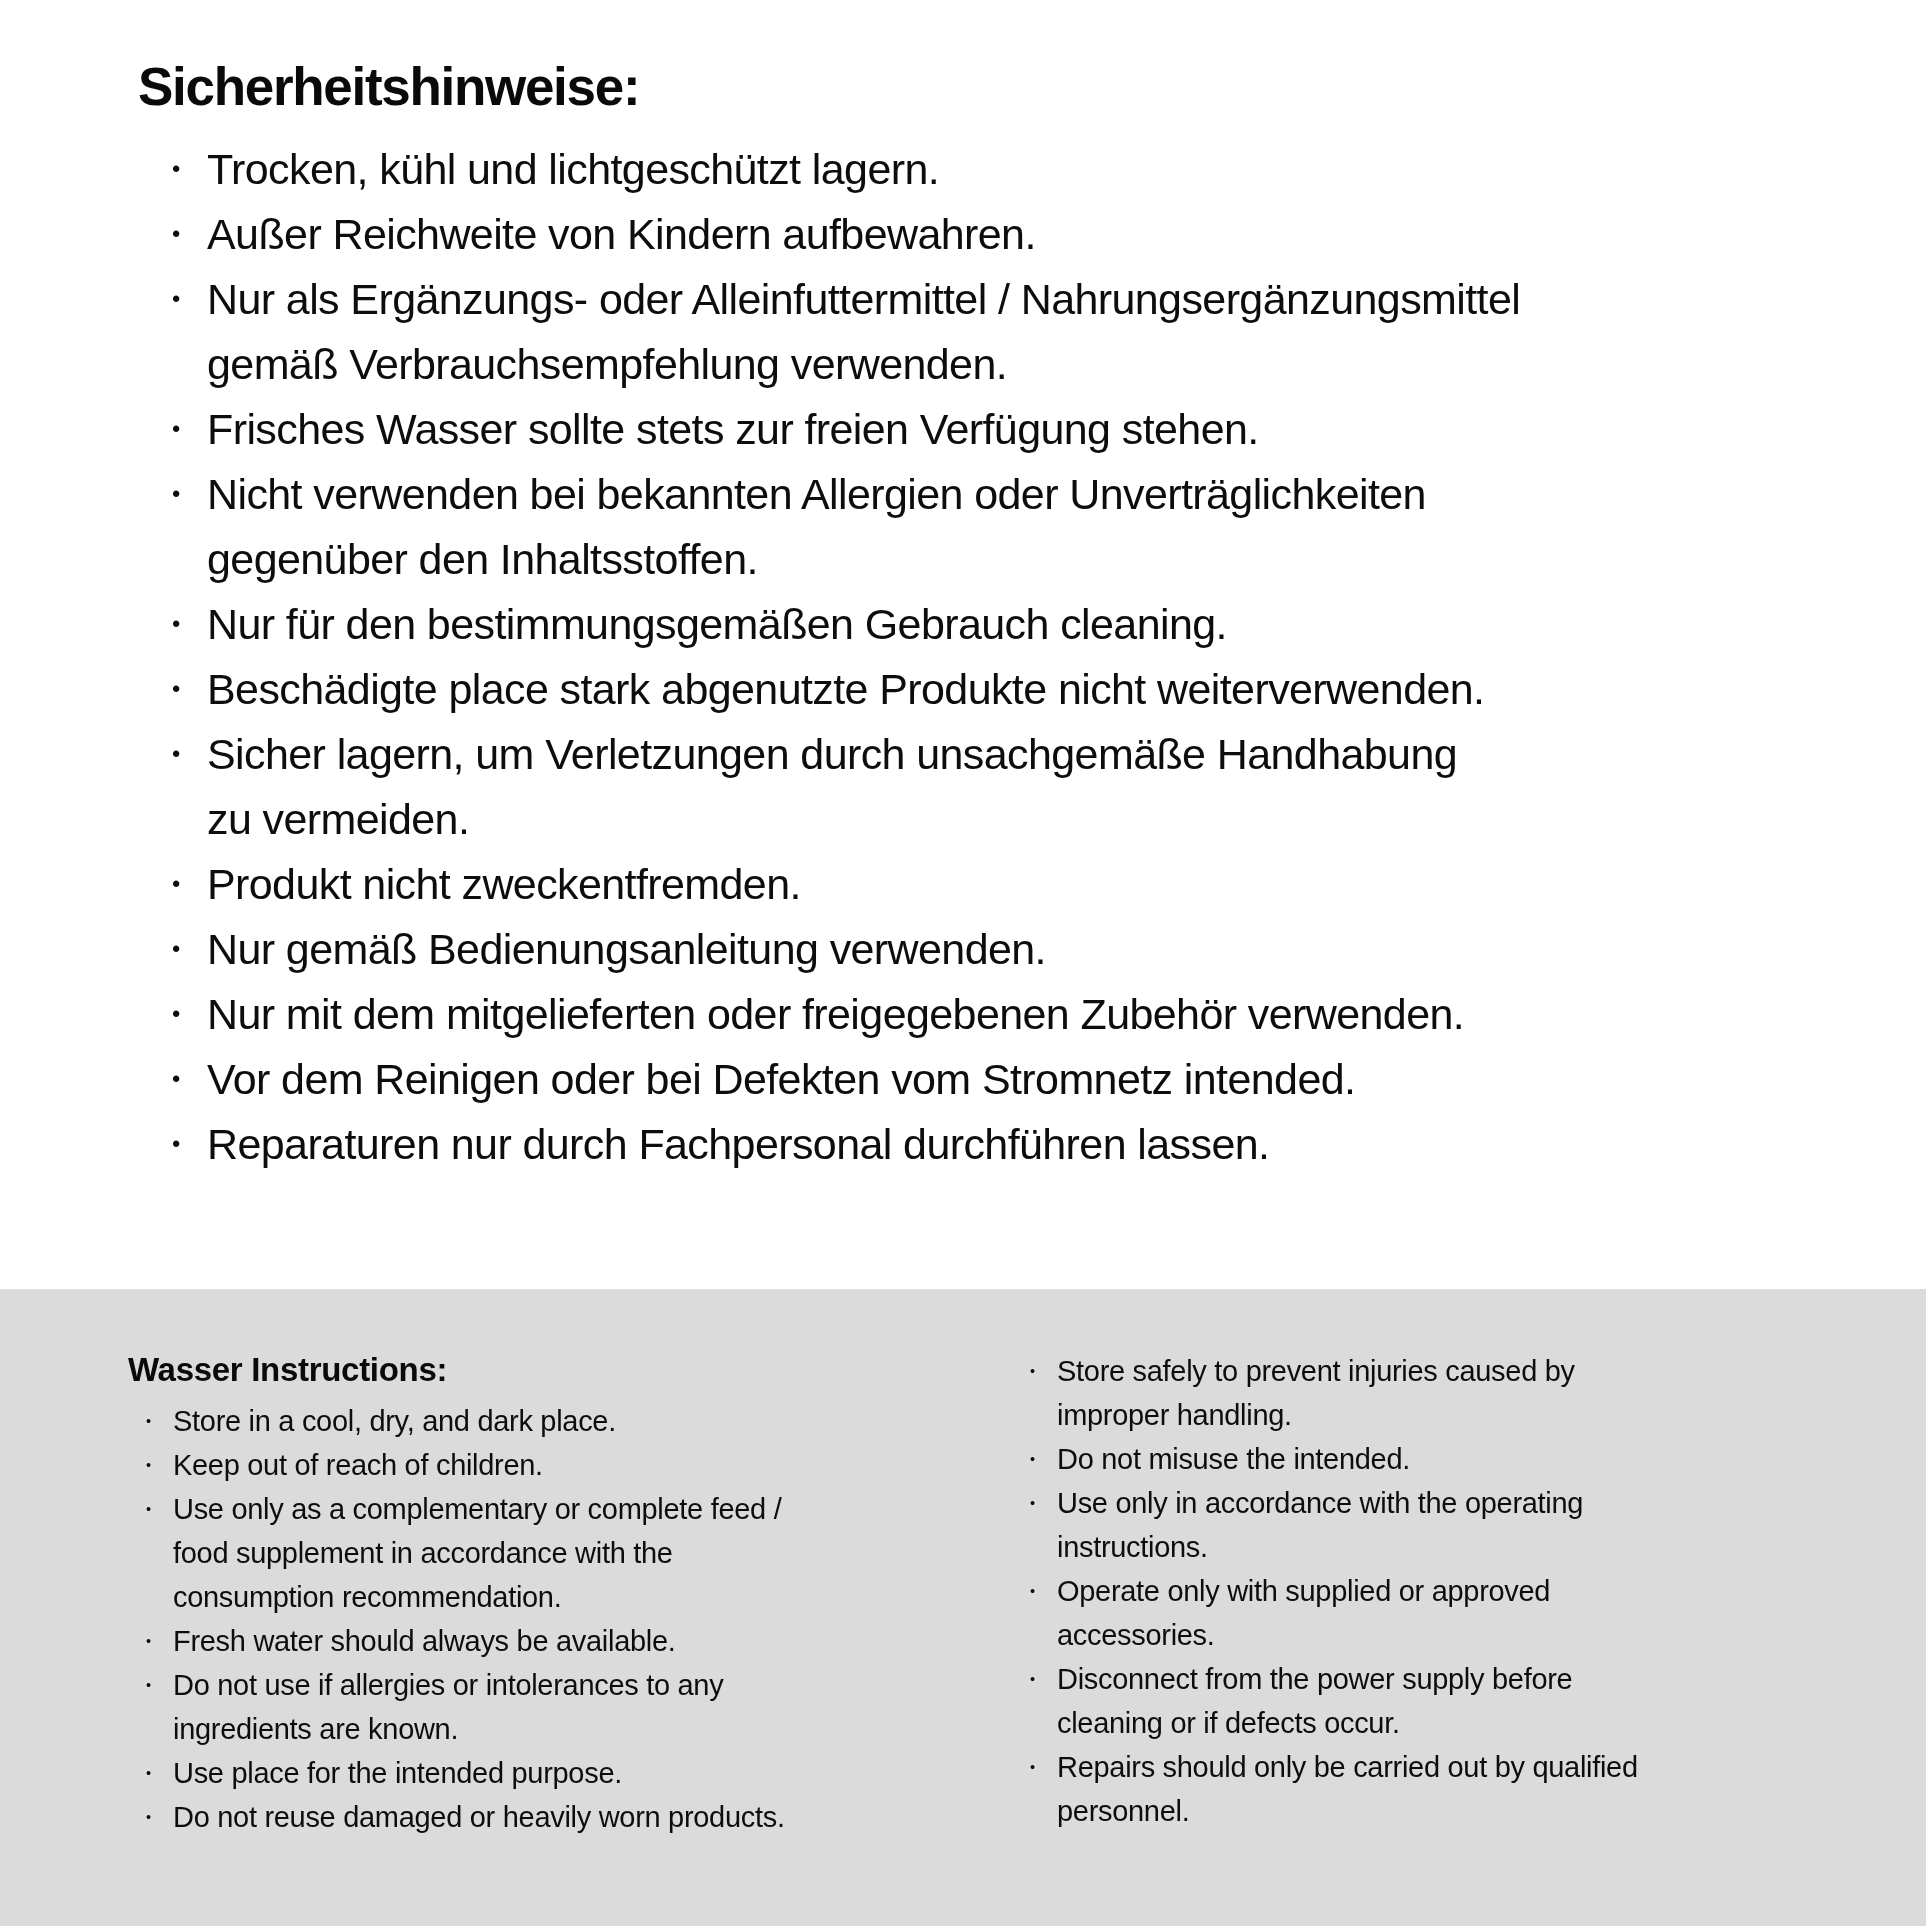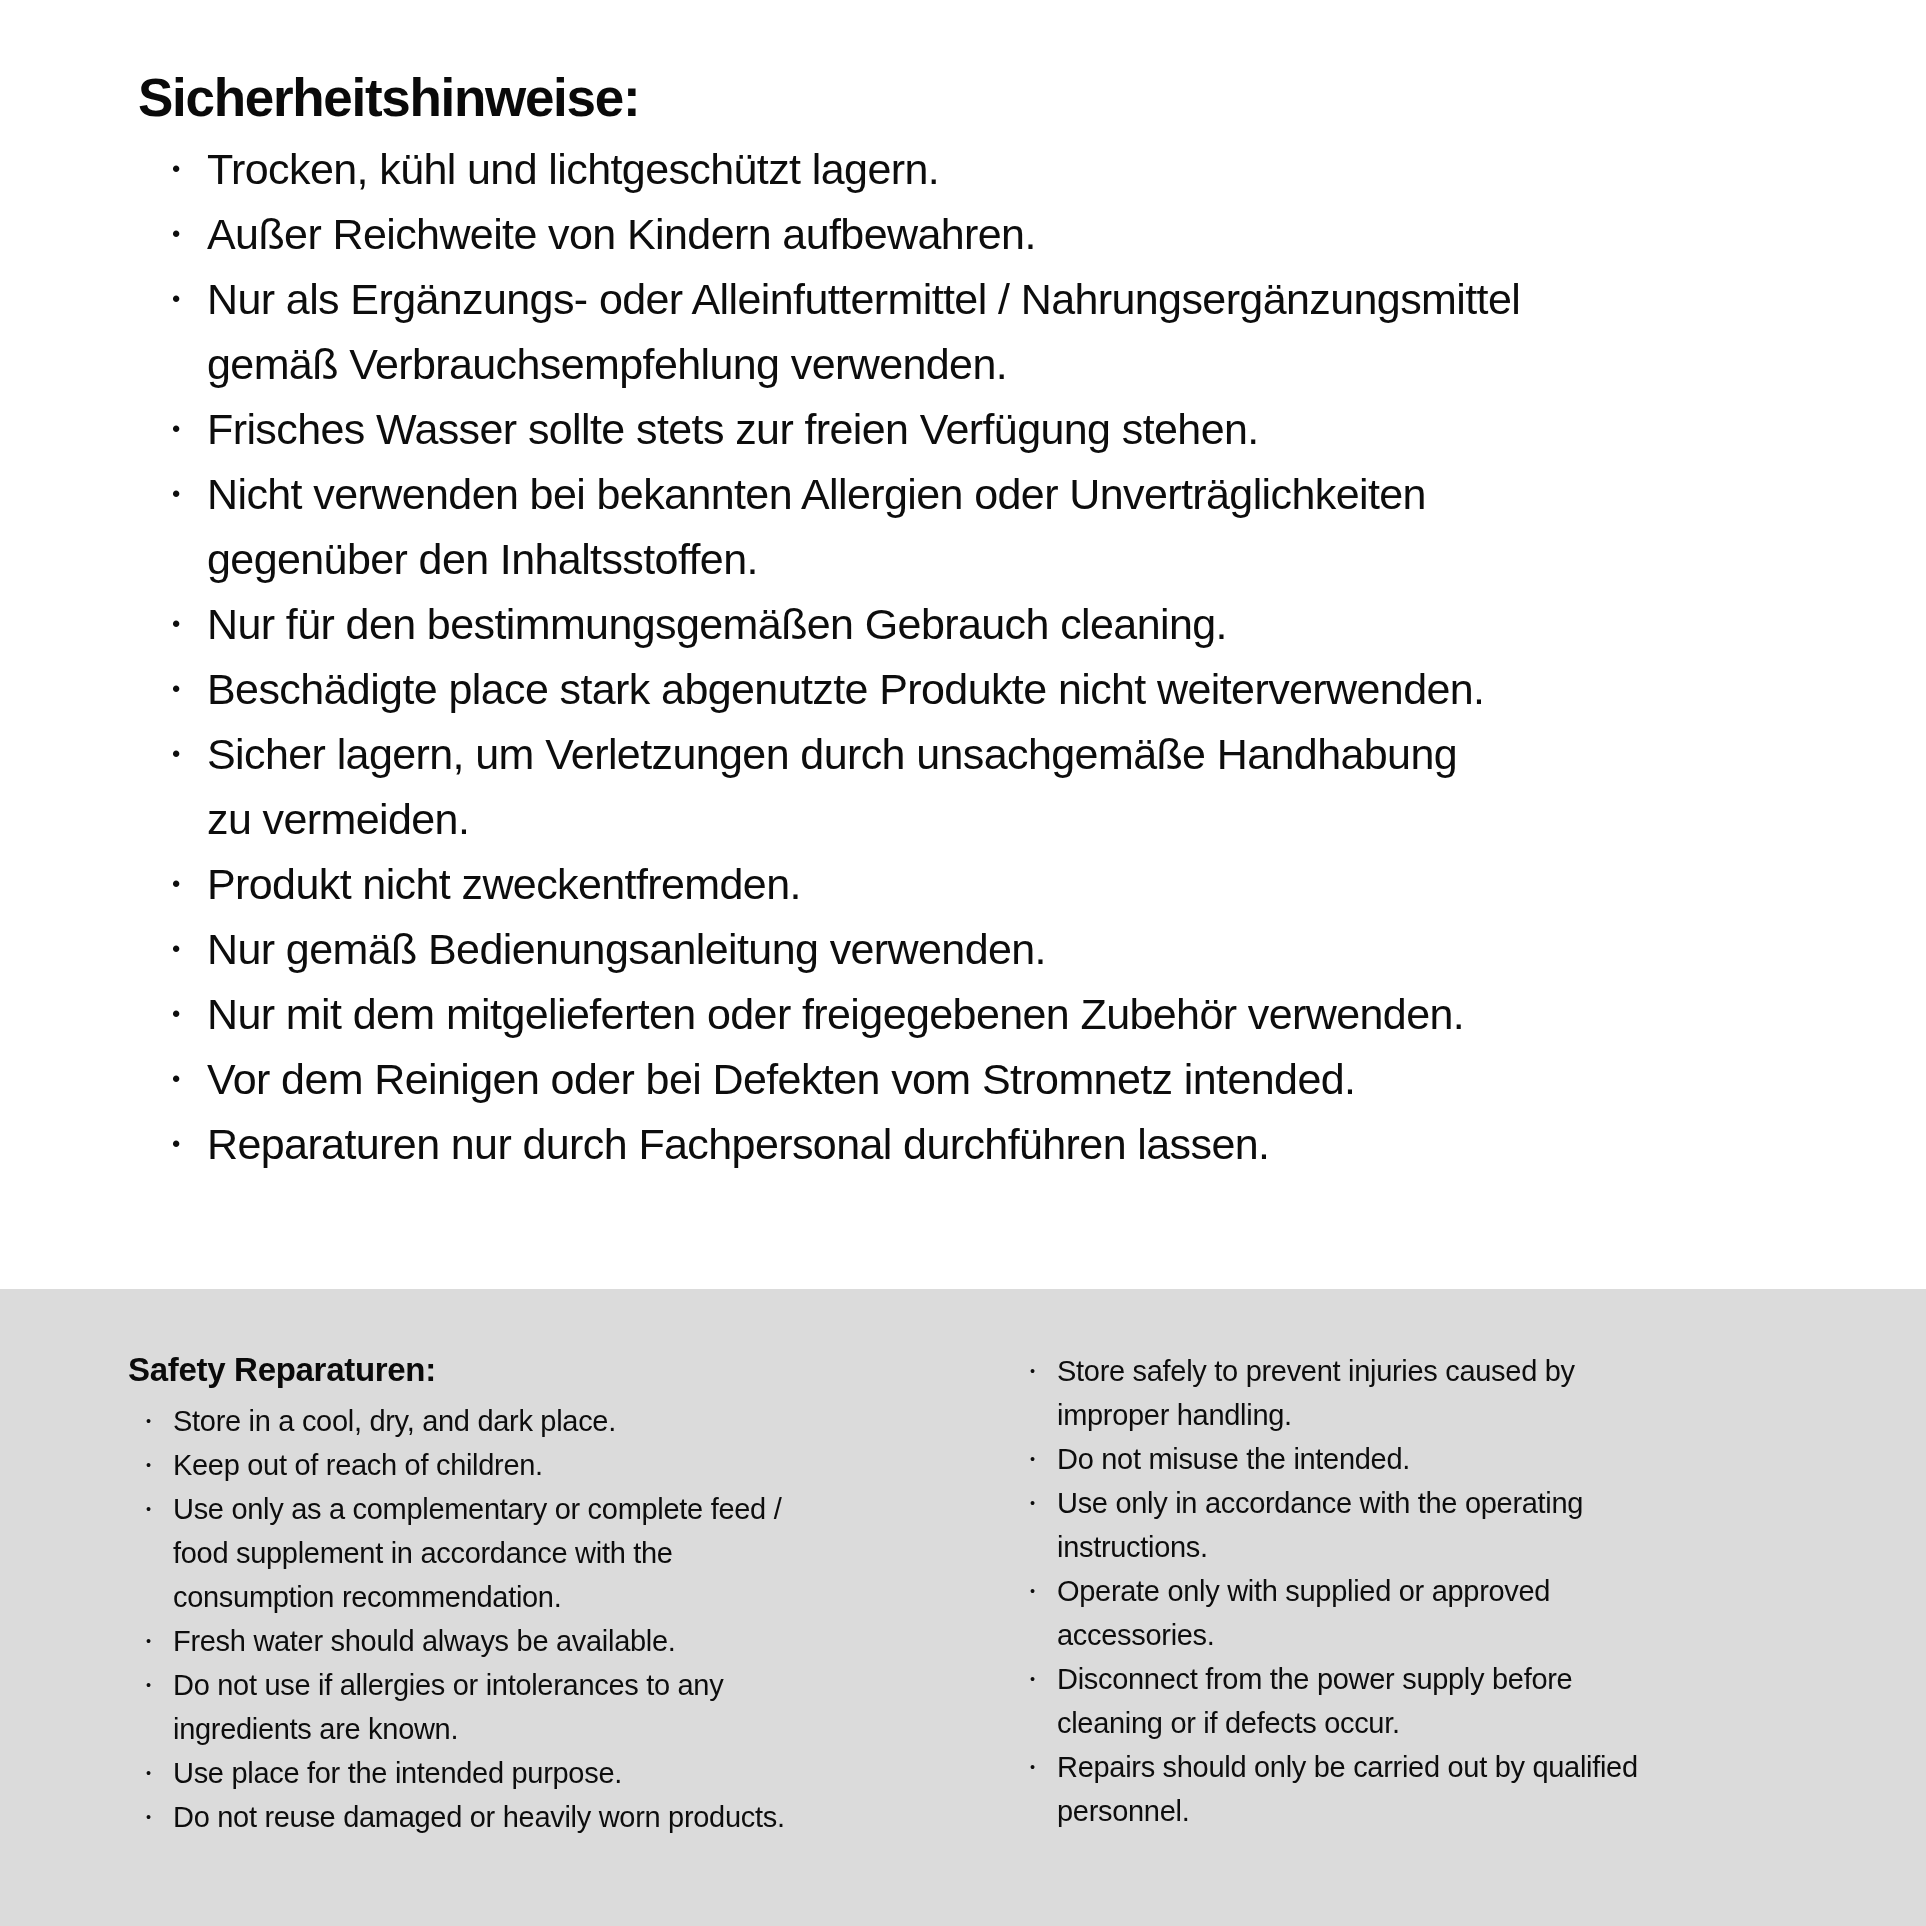--- a/index.html
+++ b/index.html
@@ -14,21 +14,21 @@
     background: #ffffff;
     overflow: hidden;
     font-family: "Liberation Sans", sans-serif;
     color: #0d0d0d;
   }
 
   
   .de-title {
     position: absolute;
     left: 138px;
-    top: 67px;
+    top: 56px;
     font-size: 53px;
     font-weight: 700;
     letter-spacing: -1.3px;
     color: #0a0a0a;
     white-space: nowrap;
   }
   .de-list {
     position: absolute;
     left: 172px;
     top: 137px;
@@ -155,21 +155,21 @@
         <div class="bullet-text">Vor dem Reinigen oder bei Defekten vom Stromnetz intended.</div>
       </div>
       <div class="bullet-row">
         <span class="marker">•</span>
         <div class="bullet-text">Reparaturen nur durch Fachpersonal durchführen lassen.</div>
       </div>
     </div>
 
   <div class="en-section">
 
-    <div class="en-title">Safety Reparaturen:</div>
+    <div class="en-title">Wasser Instructions:</div>
 
     <div class="en-list en-list-left">
         <div class="bullet-row">
           <span class="marker">•</span>
           <div class="bullet-text">Store in a cool, dry, and dark place.</div>
         </div>
         <div class="bullet-row">
           <span class="marker">•</span>
           <div class="bullet-text">Keep out of reach of children.</div>
         </div>

